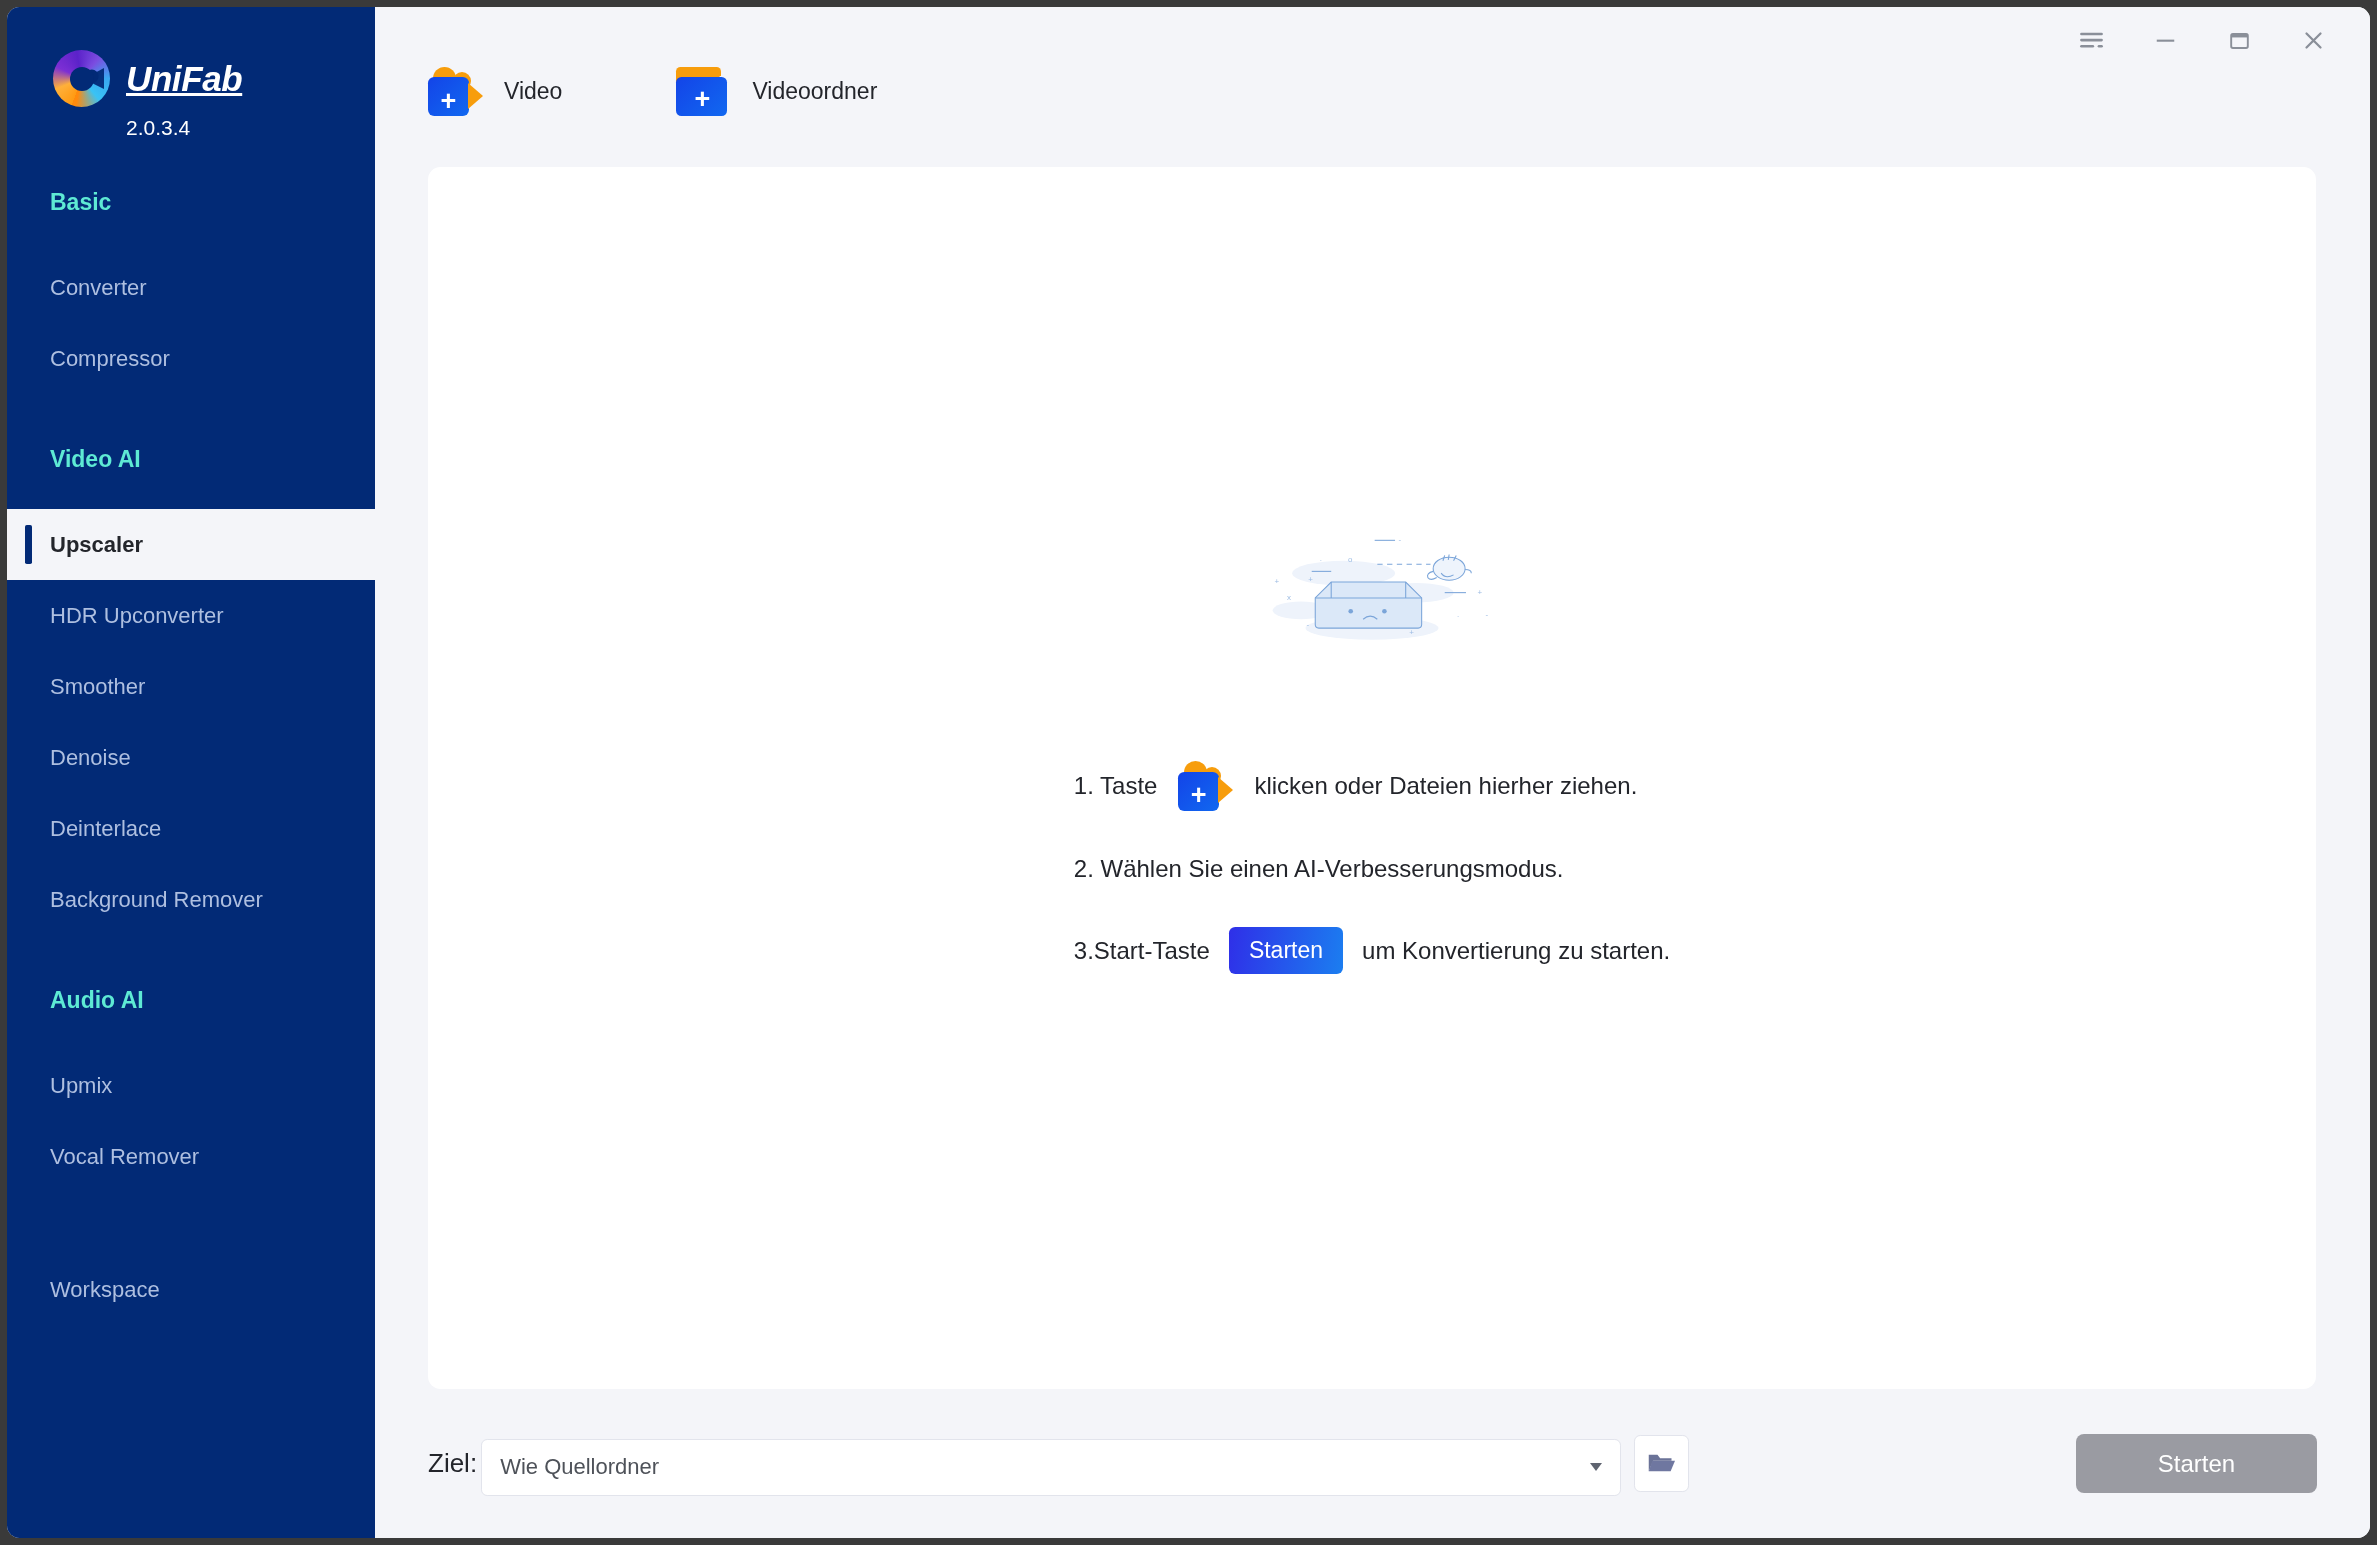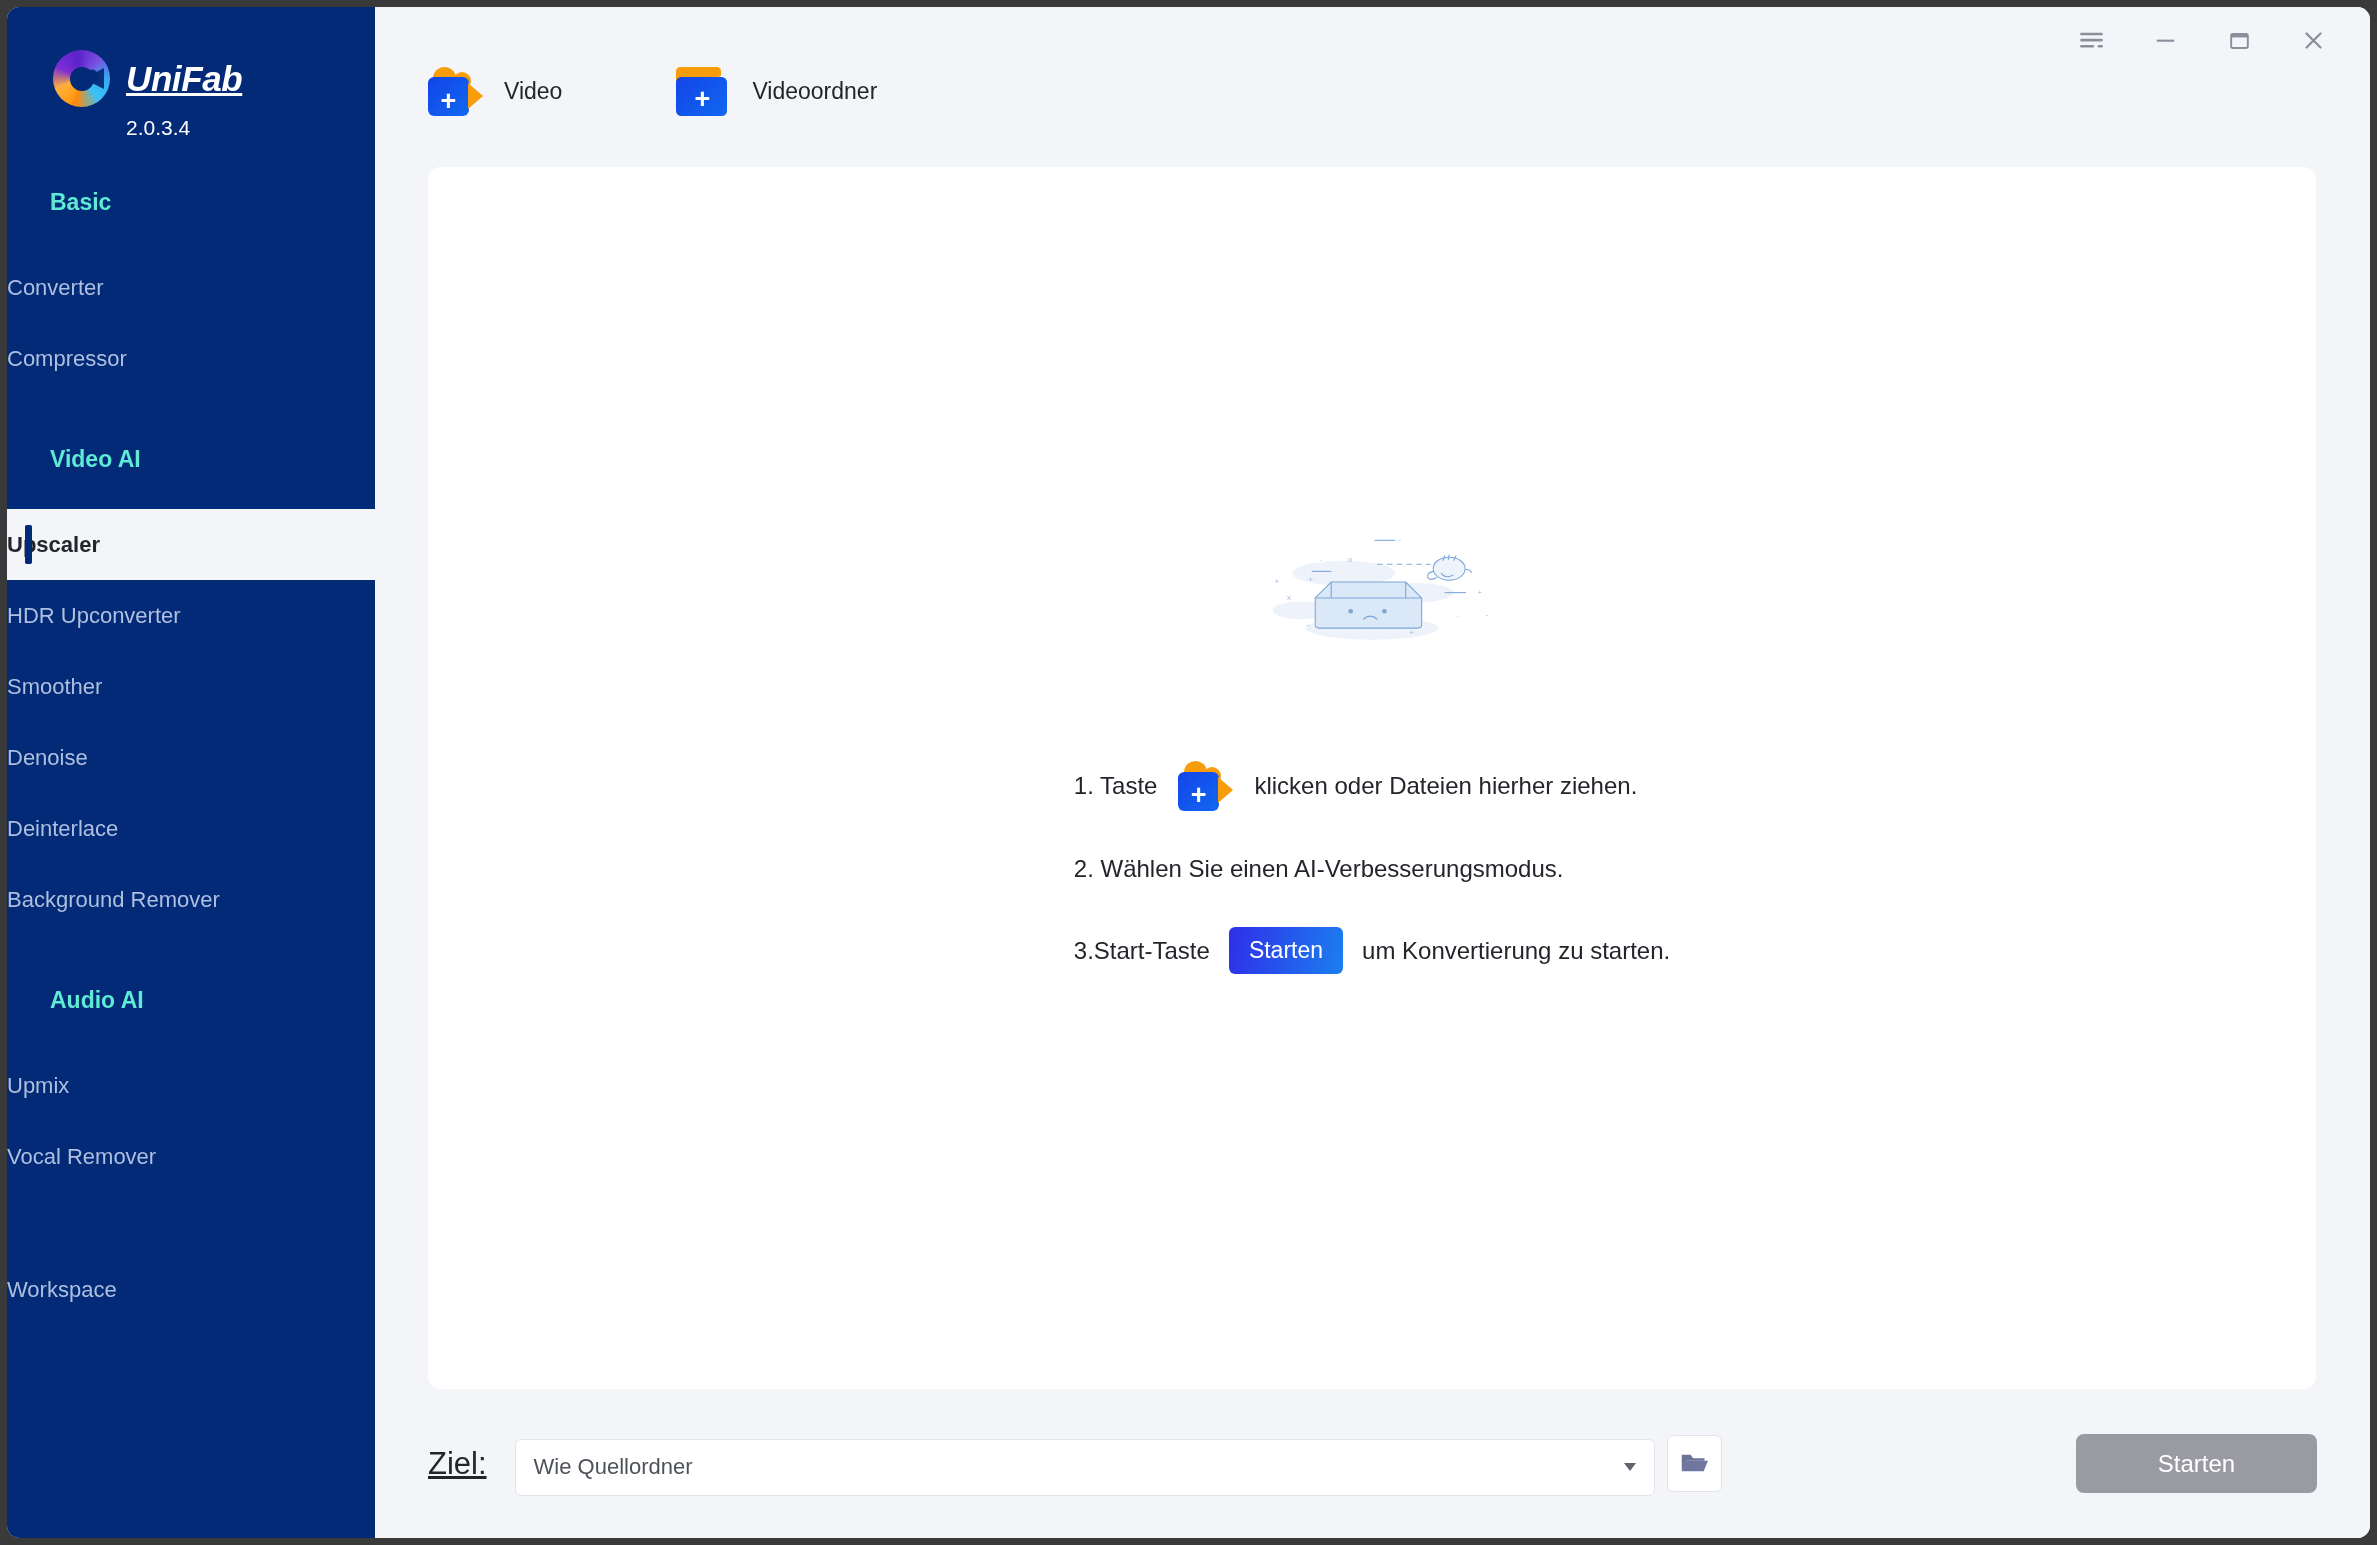--- a/index.html
+++ b/index.html
@@ -94,20 +94,21 @@
     font-size: 23px;
     font-weight: bold;
     padding-left: 43px;
     height: 53px;
     display: flex;
     align-items: center;
   }
   .nav-item {
     color: #aebfe0;
     font-size: 22px;
+    padding-left: 43px;
     height: 71px;
     display: flex;
     align-items: center;
     position: relative;
   }
   .nav-item.active {
     background: #f4f5f9;
     color: #23252b;
     font-weight: bold;
   }
@@ -271,24 +272,23 @@
   .footer {
     position: absolute;
     left: 0; bottom: 0;
     width: 100%;
     height: 149px;
     display: flex;
     align-items: center;
     padding: 0 53px;
   }
   .dest-label {
-    font-size: 31px;
+    font-size: 26px;
     color: #23252b;
-    margin-right: 28px;
-    text-decoration: underline;
+    margin-right: 4px;
   }
   .dest-select {
     width: 1140px;
     height: 57px;
     background: #ffffff;
     border: 0.9px solid #e2e4ec;
     border-radius: 6.2px;
     display: flex;
     align-items: center;
     padding: 0 18px;

